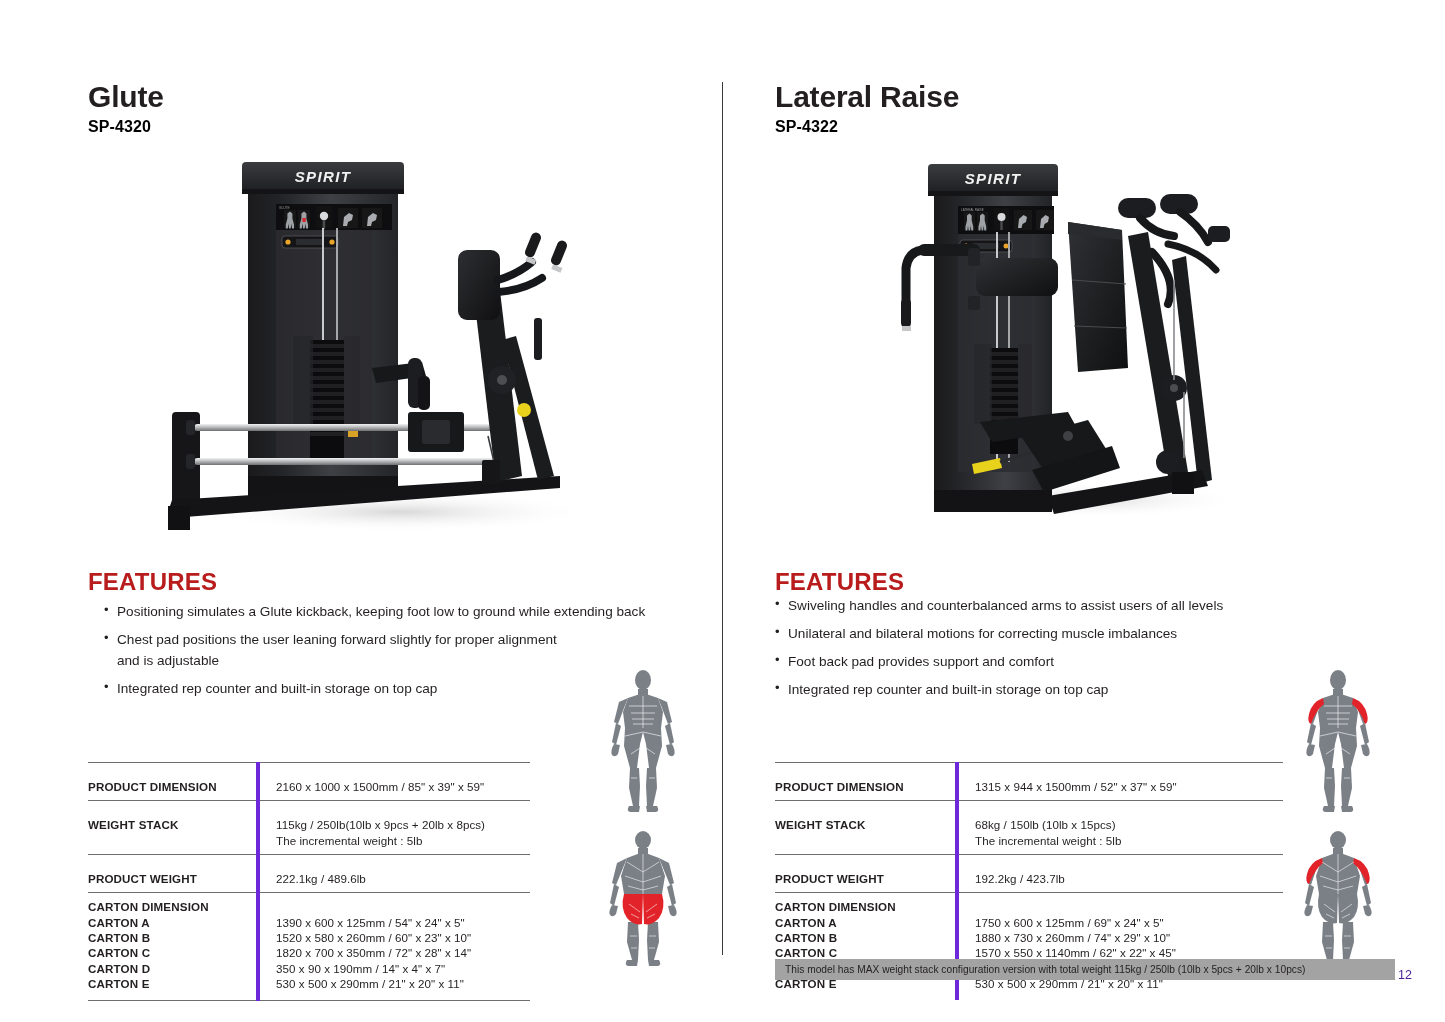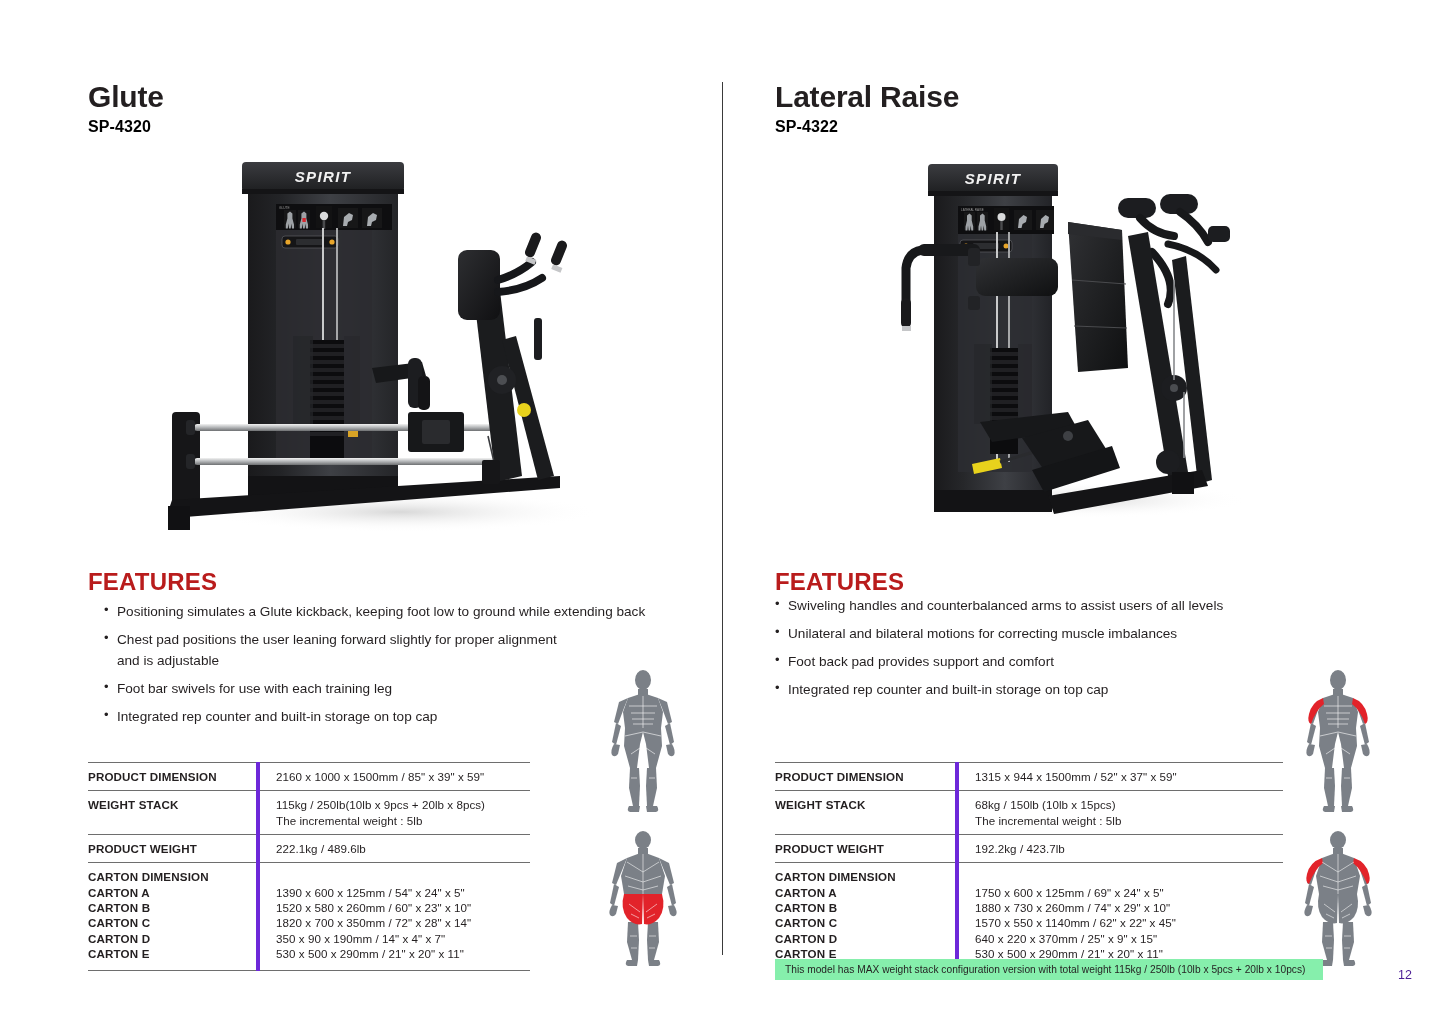--- a/index.html
+++ b/index.html
@@ -109,21 +109,21 @@
   }
   .col-left  .spec-table { left: 88px; top: 762px; width: 442px; }
   .col-right .spec-table { left: 53px; top: 762px; width: 508px; }
 
   .spec-table tr { border-top: 1px solid #6e6e6e; }
   .spec-table tr.first-row { border-top: 1px solid #6e6e6e; }
   .spec-table tr.last-row { border-bottom: none; }
 
   .spec-table td {
     vertical-align: top;
-    padding: 6px 0 6px 0;
+    padding: 16px 0 6px 0;
   }
   .spec-table td.k {
     width: 160px;
     font-weight: bold;
     letter-spacing: 0.15px;
     padding-right: 8px;
     white-space: pre-line;
     line-height: 1.32;
   }
   .spec-table td.v {
@@ -141,22 +141,22 @@
   .spec-table tr.carton { border-bottom: none; }
 
   
   .spec-table.has-bottom-rule { border-bottom: 1px solid #6e6e6e; }
 
   
   .footnote {
     position: absolute;
     left: 53px;
     top: 959px;
-    width: 548px;
-    background: #86efac;
+    width: 620px;
+    background: #a3a3a3;
     font-size: 10.2px;
     color: #231f20;
     padding: 5px 8px 5px 10px;
     box-sizing: border-box;
     letter-spacing: 0.02px;
     white-space: nowrap;
   }
 
   .page-number {
     position: absolute;
@@ -322,21 +322,20 @@
 
         <rect x="384" y="178" width="8" height="42" rx="3" fill="#1c1d20"></rect>
       </svg>
     </div>
 
     <div class="features-head">FEATURES</div>
     <ul class="features-list">
       <li>Positioning simulates a Glute kickback, keeping foot low to ground while extending back</li>
       <li>Chest pad positions the user leaning forward slightly for proper alignment
 and is adjustable</li>
-      <li>Foot bar swivels for use with each training leg</li>
       <li>Integrated rep counter and built-in storage on top cap</li>
     </ul>
 
     <div class="anatomy anatomy-front">
       <svg viewBox="0 0 96 150" width="96" height="150">
         <g fill="#7b8087">
           <ellipse cx="48" cy="14" rx="8" ry="10"></ellipse>
           <rect x="43" y="23" width="10" height="6"></rect>
           <path d="M48 27 L33 32 L28 46 L30 62 L66 62 L68 46 L63 32 Z"></path>
           <path d="M33 32 L24 36 L19 56 L23 58 L29 42 Z"></path>

